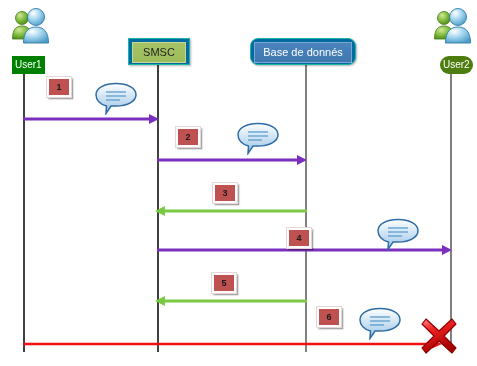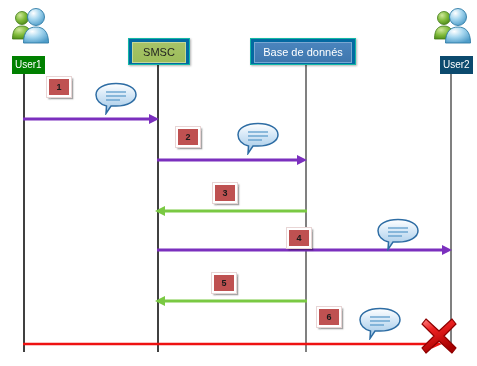--- a/index.html
+++ b/index.html
@@ -145,27 +145,27 @@
       <g>
         <circle cx="12" cy="13" r="6.5" fill="url(#gGrad)" stroke="#3f7a14" stroke-width="0.8"></circle>
         <path d="M2.5 34 C2.5 24 6.5 21 12 21 C17.5 21 21.5 24 21.5 34 Z" fill="url(#gGrad)" stroke="#3f7a14" stroke-width="0.8"></path>
       </g>
       <g>
         <circle cx="26" cy="12" r="8.5" fill="url(#bGrad)" stroke="#2f7ca6" stroke-width="0.9"></circle>
         <path d="M13.5 38 C13.5 26 19 22 26 22 C33 22 38.5 26 38.5 38 Z" fill="url(#bGrad)" stroke="#2f7ca6" stroke-width="0.9"></path>
       </g>
     </svg>
   </div>
-  <div class="actor-label" style="left:440px; top:56px; background:#0c4a6e;">User2</div>
+  <div class="actor-label" style="left:440px; top:56px; background:#4d7c0f;border-radius:9px;">User2</div>
 
   <div class="box-node smsc" style="left:128px; top:38px; width:62px; height:27px;">
     <span class="inner">SMSC</span>
   </div>
 
-  <div class="box-node db" style="left:250px; top:38px; width:106px; height:27px;">
+  <div class="box-node db" style="left:250px; top:38px; width:106px; height:27px;border-radius:8px;">
     <span class="inner">Base de donnés</span>
   </div>
 
   <div class="msg-arrow" style="left:23px; top:111px; width:136px;">
     <svg width="136" height="12" viewBox="0 0 136 12">
       <line x1="0" y1="6" x2="126" y2="6" stroke="#7b2fbe" stroke-width="3.2"></line>
       <path d="M126 1 L136 6 L126 11 Z" fill="#7b2fbe"></path>
     </svg>
   </div>
   <div class="num-badge" style="left:46px; top:76px;">

